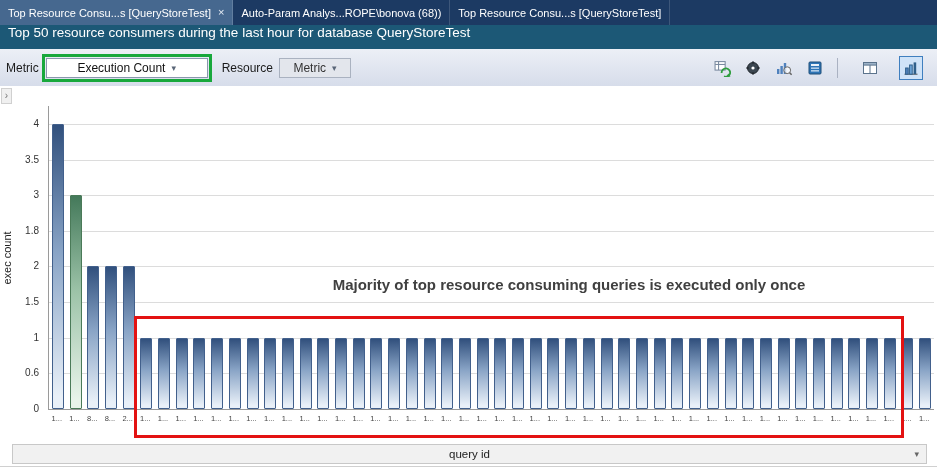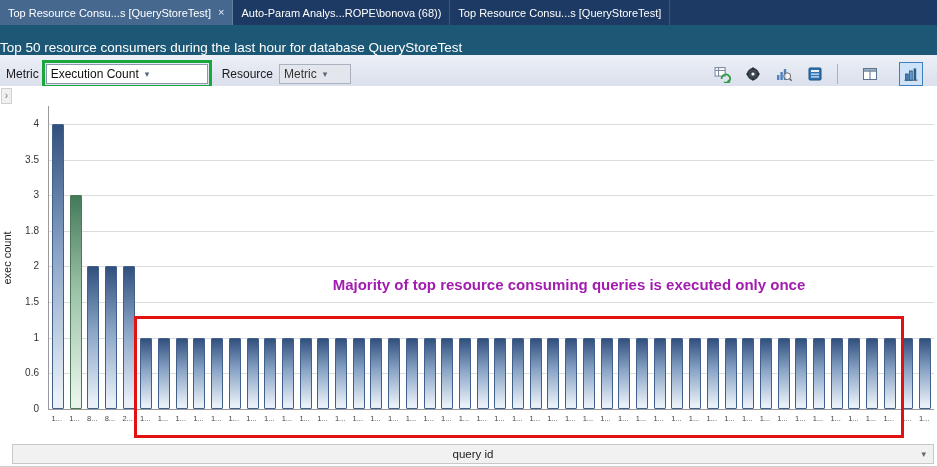--- a/index.html
+++ b/index.html
@@ -9,30 +9,30 @@
     font-family:"Liberation Sans",sans-serif;background:#fff;
     border-bottom:1px solid #d0d0d0;
   }
   
   .tabbar{height:25px;background:var(--tabbar-bg);display:flex;align-items:stretch;}
   .tab{display:flex;align-items:center;padding:0 8px;color:#fff;font-size:11px;
        white-space:nowrap;cursor:default;border-right:1px solid rgba(255,255,255,.15);}
   .tab.active{background:var(--active-tab-bg);}
   .tab-close{margin-left:7px;font-size:11px;color:#e8eef6;cursor:pointer;line-height:1;}
   
-  .header{height:30px;background:var(--header-bg);color:#fff;display:flex;align-items:flex-end;
-          font-size:13.5px;}
+  .header{height:24px;background:var(--header-bg);color:#fff;display:flex;align-items:flex-start;
+          padding-left:8px;font-size:13.5px;}
   
   .toolbar{height:39px;background:linear-gradient(180deg,#eceff6 0%,#d6dcea 100%);
            border-bottom:1px solid #b5bccc;display:flex;align-items:center;padding:0 4px;}
   .tlabel{font-size:12px;color:#1a1a1a;margin:0 3px 0 2px;}
   .tlabel.stat{margin-left:10px;}
   .green-box{border:3px solid var(--green-annotation);padding:1px;display:flex;align-items:center;}
   .combo{height:20px;background:#fff;border:1px solid #8a97ad;display:flex;align-items:center;
-         justify-content:flex-start;font-size:12px;color:#111;padding:0 4px;cursor:default;}
+         justify-content:center;font-size:12px;color:#111;padding:0 4px;cursor:default;}
   .combo.metric{width:162px;}
   .combo.statistic{width:72px;background:#e3e6ec;color:#333;border-color:#aab2c0;margin-left:3px;}
   .combo .chev{font-size:9px;color:#5a6678;margin-left:6px;}
   .spacer{flex:1;}
   .iconbar{display:flex;align-items:center;gap:7px;padding-right:10px;}
   .icon-btn{width:24px;height:24px;border:1px solid transparent;background:transparent;
             display:flex;align-items:center;justify-content:center;padding:0;cursor:pointer;}
   .icon-btn.gap{margin-left:10px;}
   .icon-btn.active{background:#cfe3f8;border:1px solid #3f7fbf;}
   .iconbar .sep{width:1px;height:20px;background:#aab2c2;margin:0 3px;}
@@ -52,22 +52,22 @@
   .bar{position:absolute;bottom:0;border:1px solid #42608c;border-radius:1px;z-index:2;
        background:linear-gradient(180deg,var(--bar-blue-top) 0%,#89a4c6 45%,var(--bar-blue-bottom) 96%);}
   .bar.green{border-color:#4a7a58;
        background:linear-gradient(180deg,var(--bar-green-top) 0%,#9cc3a8 45%,var(--bar-green-bottom) 96%);}
   .xlabels{position:absolute;left:48px;right:3px;bottom:40px;height:12px;}
   .xlabel{position:absolute;top:0;transform:translateX(-50%);font-size:7.5px;color:#444;
           white-space:nowrap;}
   .red-box{position:absolute;left:85px;top:210px;width:770px;height:122px;
            border:3px solid var(--red-annotation);z-index:5;pointer-events:none;}
   .annotation{position:absolute;left:230px;top:170px;width:580px;text-align:center;
-              font-weight:bold;font-size:15px;color:#a21caf;z-index:6;white-space:nowrap;}
-  .xtitle{position:absolute;left:12px;right:3px;bottom:2px;height:20px;background:#f1f1f1;
+              font-weight:bold;font-size:15px;color:#404040;z-index:6;white-space:nowrap;}
+  .xtitle{position:absolute;left:12px;right:10px;bottom:2px;height:20px;background:#f1f1f1;
           border:1px solid #c8c8c8;display:flex;align-items:center;justify-content:center;
           font-size:11.5px;color:#222;cursor:pointer;}
   .xtitle .chev{position:absolute;right:7px;font-size:9px;color:#666;}
 </style>
 </head>
 <body>
 
 <div class="app">
 
   <div class="tabbar">

